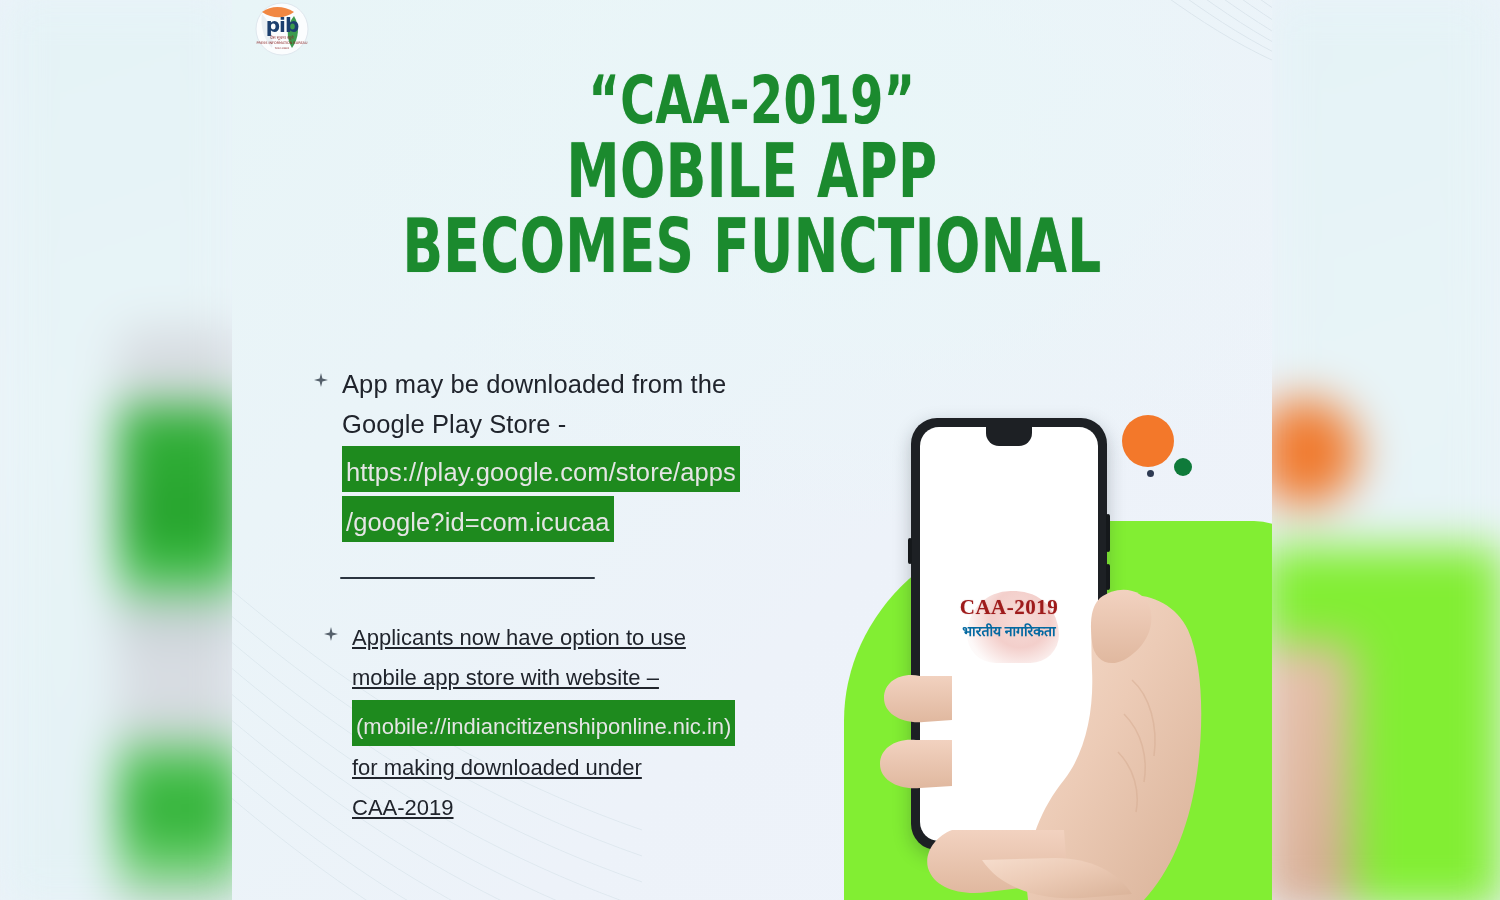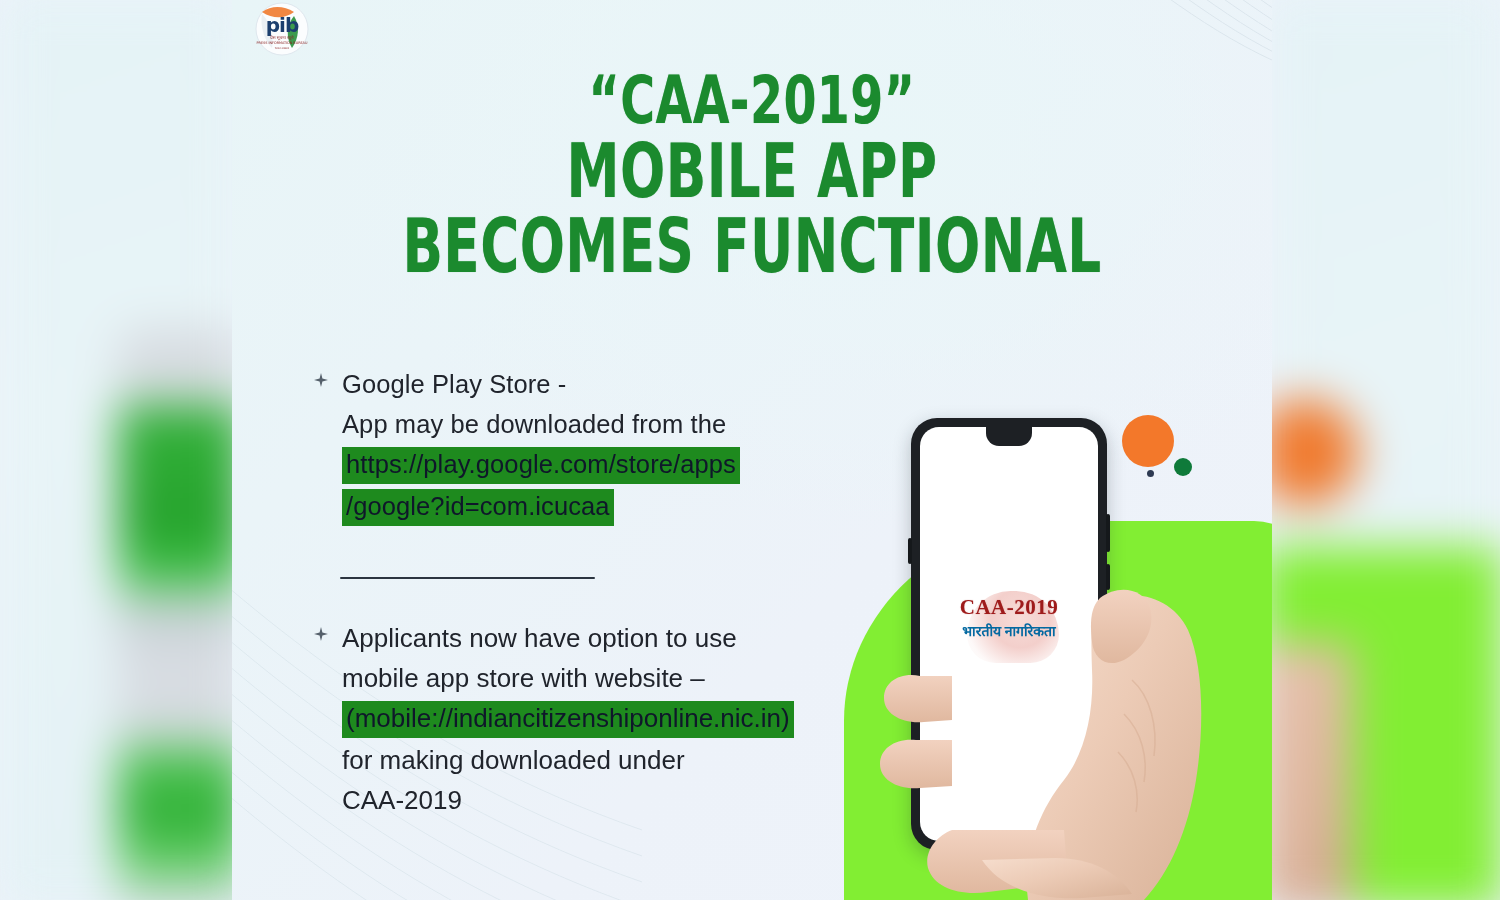--- a/index.html
+++ b/index.html
@@ -175,45 +175,46 @@
     font-size: 17px;
     line-height: 14px;
   }
   .bullet-mark svg { display: block; }
 
   .txt-line { display: block; white-space: nowrap; }
 
   .hl {
     display: inline-block;
     background: #1e8a1e;
-    color: #0f172a;
-    padding: 1px 4px 3px 4px;
+    color: #e5e5e5;
+    padding: 10px 4px 3px 4px;
     margin: 2px 0;
     line-height: 33px;
     white-space: nowrap;
   }
 
   #divider {
     position: absolute;
     left: 108px;
     top: 577px;
     width: 255px;
     height: 2px;
     background: #2b3440;
     border-radius: 2px;
   }
 
   #copy2 {
     position: absolute;
-    left: 78px;
+    left: 88px;
     top: 618px;
     width: 540px;
     color: #20242c;
-    font-size: 26px;
+    font-size: 22px;
     line-height: 40px;
+    text-decoration: underline;
   }
 
   
   #art {
     position: absolute;
     left: 0; top: 0;
     width: 1040px; height: 900px;
     pointer-events: none;
   }
 
@@ -421,22 +422,22 @@
       <span class="ln ln2">MOBILE APP</span>
       <span class="ln ln3">BECOMES FUNCTIONAL</span>
     </div>
 
     <div id="copy" class="bullet-row">
       <span class="bullet-mark">
         <svg viewBox="0 0 14 14" width="14" height="14">
           <path d="M7,0 L8.4,5.6 L14,7 L8.4,8.4 L7,14 L5.6,8.4 L0,7 L5.6,5.6 Z" fill="#55606b"></path>
         </svg>
       </span>
+      <span class="txt-line">App may be downloaded from the</span>
       <span class="txt-line">Google Play Store -</span>
-      <span class="txt-line">App may be downloaded from the</span>
       <span class="hl">https://play.google.com/store/apps</span>
       <span class="hl">/google?id=com.icucaa</span>
     </div>
 
     <div id="divider"></div>
 
     <div id="copy2" class="bullet-row">
       <span class="bullet-mark">
         <svg viewBox="0 0 14 14" width="14" height="14">
           <path d="M7,0 L8.4,5.6 L14,7 L8.4,8.4 L7,14 L5.6,8.4 L0,7 L5.6,5.6 Z" fill="#55606b"></path>

